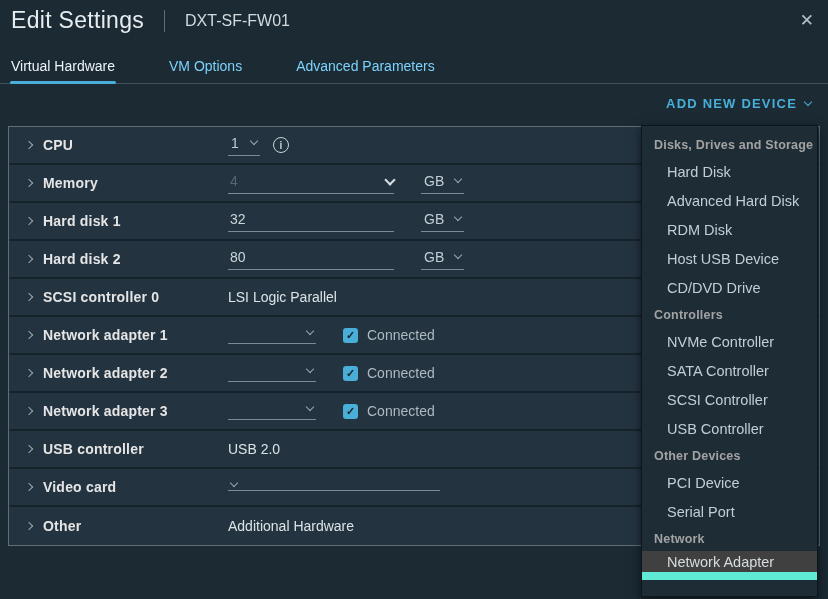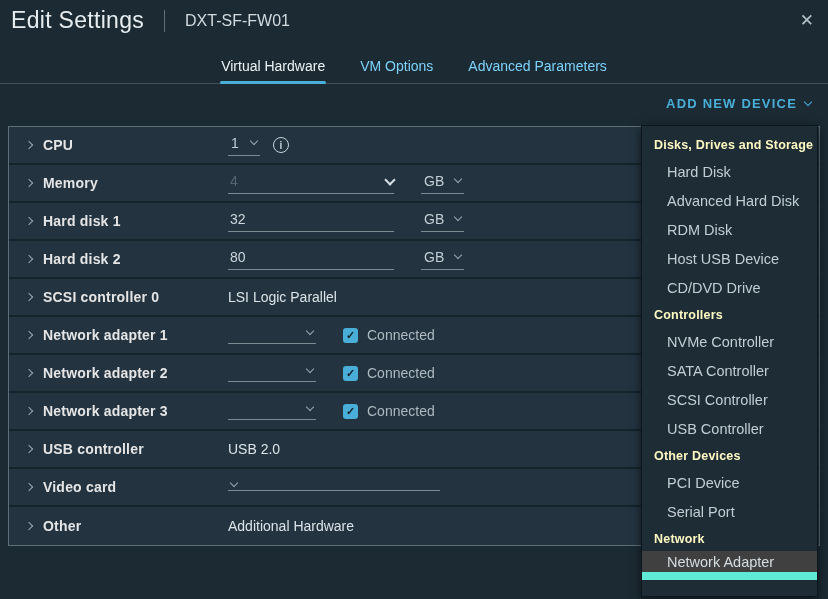--- a/index.html
+++ b/index.html
@@ -13,21 +13,21 @@
   }
 
   
   .header { display: flex; align-items: center; padding: 7px 14px 0 11px; height: 34px; }
   .title { font-size: 23px; font-weight: 300; color: #e7edef; letter-spacing: 0.3px; }
   .title-divider { width: 1px; height: 22px; background: #5d6f77; margin: 0 20px; }
   .vm-name { font-size: 16px; font-weight: 400; color: #d2dade; }
   .close-btn { margin-left: auto; font-size: 17px; color: #b4c1c7; cursor: pointer; line-height: 1; }
 
   
-  .tab-bar { display: flex; gap: 33px; padding: 0 10px; margin-top: 24px; border-bottom: 1px solid rgba(159,173,180,0.30); justify-content: center; }
+  .tab-bar { display: flex; gap: 52px; padding: 0 10px; margin-top: 24px; border-bottom: 1px solid rgba(159,173,180,0.30); }
   .tab { font-size: 14px; color: #7dd3fc; padding: 0 1px 9px 1px; position: relative; cursor: pointer; white-space: nowrap; }
   .tab.active { color: #eef3f5; }
   .tab-underline { position: absolute; left: 0; right: 0; bottom: -1px; height: 3px; background: #49afd9; border-radius: 2px; }
 
   
   .toolbar { display: flex; justify-content: flex-end; align-items: center; height: 38px; padding-right: 17px; }
   .add-device-btn { display: flex; align-items: center; gap: 8px; color: #49afd9; font-size: 13px; font-weight: 600; letter-spacing: 1.2px; cursor: pointer; justify-content: space-between; }
   .add-device-btn .chev-d { border-color: #49afd9; }
 
   
@@ -54,21 +54,21 @@
   .ctl-input.disabled { color: #55666e; }
   .mem-chev { position: absolute; right: 0; top: 3px; width: 8px; height: 8px; border-right: 2px solid #d5dee2; border-bottom: 2px solid #d5dee2; transform: rotate(45deg); }
 
   .checkbox { width: 15px; height: 15px; background: #49afd9; border-radius: 3px; margin-left: 27px; display: flex; align-items: center; justify-content: center; font-size: 11px; font-weight: 700; color: #16242c; cursor: pointer; flex-shrink: 0; }
   .cb-label { font-size: 14px; color: #aeb9c0; margin-left: 9px; }
 
   .static-value { font-size: 14px; color: #dbe3e6; }
 
   
   .menu-panel { position: absolute; left: 641px; top: 125px; width: 177px; background: #1e2c35; border: 1px solid #0d161c; box-shadow: 0 3px 10px rgba(0,0,0,0.55); padding: 6px 0 16px 0; z-index: 10; }
-  .menu-header { height: 25px; display: flex; align-items: center; padding-left: 12px; font-size: 12.5px; font-weight: 700; color: #fef9c3; letter-spacing: 0.2px; }
+  .menu-header { height: 25px; display: flex; align-items: center; padding-left: 12px; font-size: 12.5px; font-weight: 700; color: #a3a3a3; letter-spacing: 0.2px; }
   .menu-item { height: 29px; display: flex; align-items: center; padding-left: 25px; font-size: 14.5px; color: #c3ced4; cursor: pointer; }
   .menu-item.highlighted { background: #404040; border-bottom: 8px solid #5eead4; color: #d4dde2; text-align: center; }
 </style>
 </head>
 <body>
 
 <div class="header">
   <div class="title">Edit Settings</div>
   <div class="title-divider"></div>
   <div class="vm-name">DXT-SF-FW01</div>

